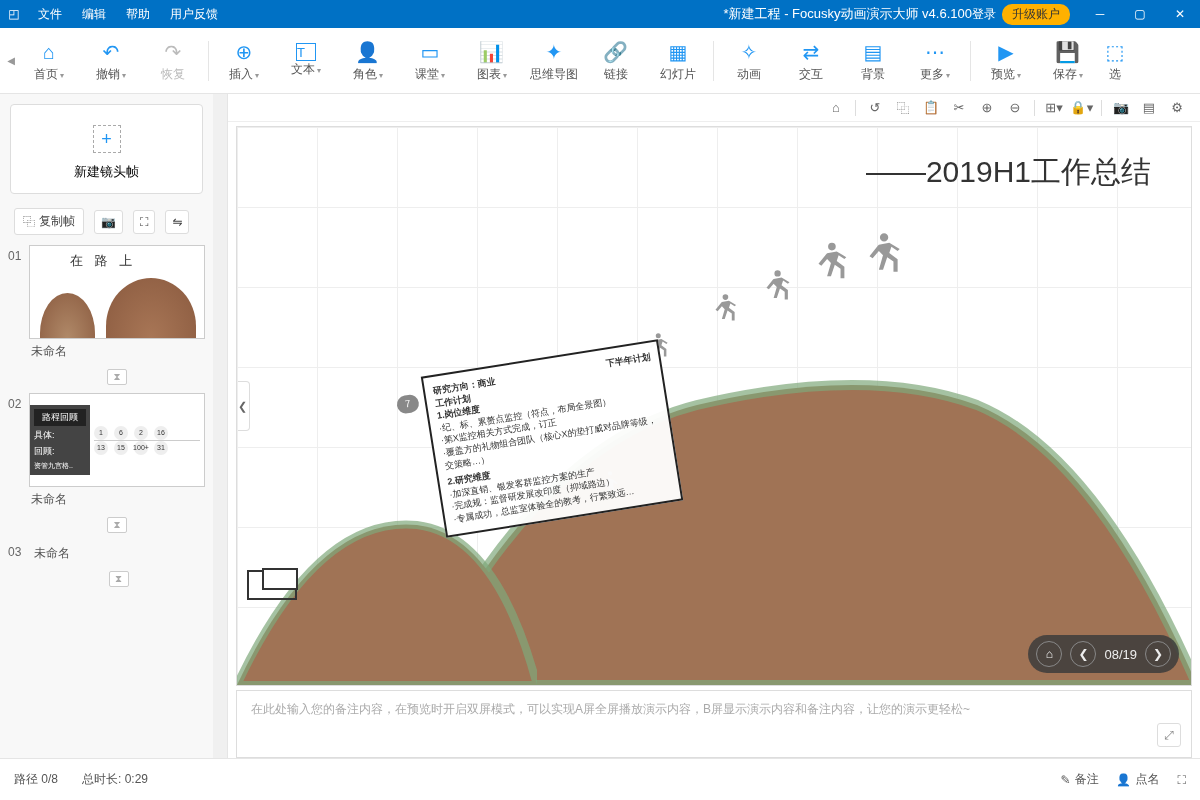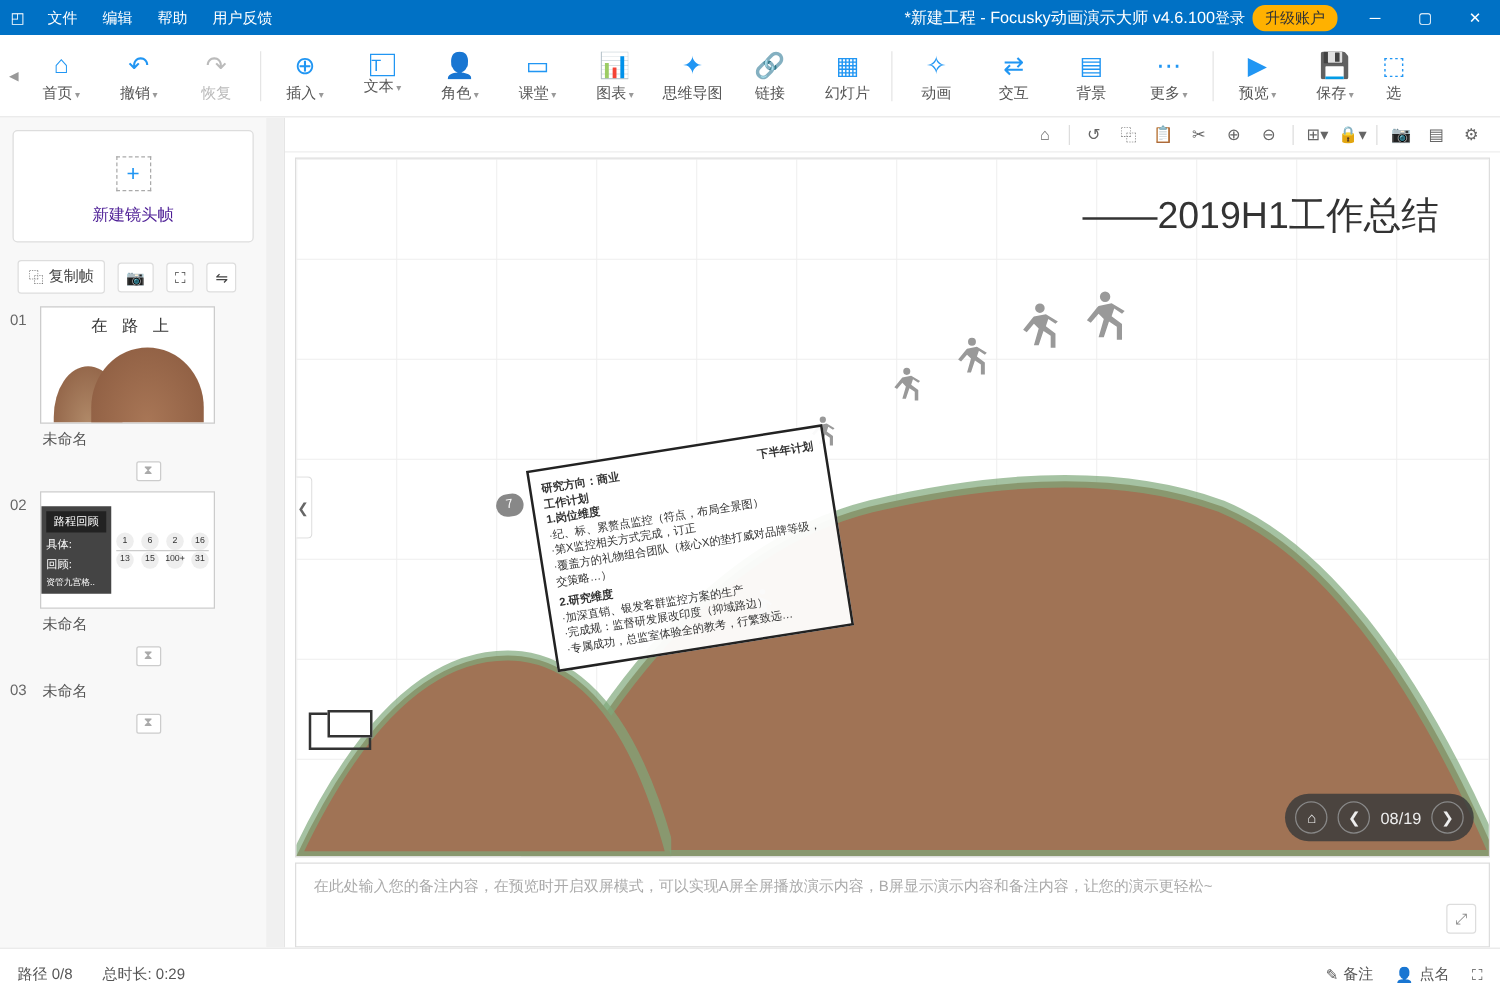--- a/index.html
+++ b/index.html
@@ -17,27 +17,27 @@
 .ribbon-btn .icon{font-size:20px;color:#2196f3;height:28px;display:flex;align-items:center;}
 .ribbon-btn .label{font-size:12px;color:#555;}
 .ribbon-btn .dd{font-size:8px;color:#999;margin-left:2px;}
 .ribbon-sep{width:1px;height:40px;background:#e5e5e5;margin:0 4px;}
 .ribbon-btn.disabled .icon,.ribbon-btn.disabled .label{color:#bbb;}
 .main{flex:1;display:flex;overflow:hidden;}
 .sidebar{width:228px;background:#f8f8f8;border-right:1px solid #e5e5e5;display:flex;flex-direction:column;overflow:hidden;position:relative;}
 .sidebar-scroll{flex:1;overflow-y:auto;padding:0 8px;}
 .newframe{margin:10px 2px;padding:20px 0 12px;border:1px solid #ddd;border-radius:4px;background:#fff;display:flex;flex-direction:column;align-items:center;cursor:pointer;}
 .newframe .plus{width:28px;height:28px;border:1px dashed #aaa;display:flex;align-items:center;justify-content:center;color:#2196f3;font-size:18px;margin-bottom:10px;}
-.newframe .label{color:#4c1d95;font-size:13px;}
+.newframe .label{color:#000000;font-size:13px;}
 .frame-tools{display:flex;gap:10px;padding:4px 6px 10px;align-items:center;}
 .tool-btn{border:1px solid #ddd;border-radius:3px;background:#fff;padding:4px 8px;font-size:12px;cursor:pointer;display:flex;align-items:center;gap:4px;color:#444;}
 .slide-item{display:flex;margin-bottom:4px;}
 .slide-num{width:24px;font-size:12px;color:#666;padding-top:4px;}
 .slide-body{flex:1;}
-.slide-thumb{width:140px;height:94px;background:#fff;border:1px solid #ccc;overflow:hidden;position:relative;display:flex;align-items:center;justify-content:center;font-size:10px;color:#333;}
+.slide-thumb{width:176px;height:94px;background:#fff;border:1px solid #ccc;overflow:hidden;position:relative;display:flex;align-items:center;justify-content:center;font-size:10px;color:#333;}
 .slide-name{font-size:12px;color:#555;padding:4px 2px 2px;}
 .trans-icon{text-align:center;padding:4px 0;}
 .trans-icon span{display:inline-block;width:20px;height:16px;border:1px solid #ccc;border-radius:2px;background:#fff;font-size:10px;color:#aaa;line-height:14px;}
 .canvas-area{flex:1;display:flex;flex-direction:column;background:#fff;position:relative;}
 .canvas-toolbar{height:28px;border-bottom:1px solid #eee;display:flex;justify-content:flex-end;align-items:center;padding:0 10px;gap:2px;}
 .ctb-btn{width:26px;height:22px;display:flex;align-items:center;justify-content:center;color:#666;cursor:pointer;font-size:13px;border-radius:2px;}
 .ctb-sep{width:1px;height:16px;background:#ddd;margin:0 4px;}
 .canvas-viewport{flex:1;position:relative;overflow:hidden;background:#fff;border:1px solid #ddd;margin:4px 8px;}
 .grid{position:absolute;inset:0;background-image:linear-gradient(#eee 1px,transparent 1px),linear-gradient(90deg,#eee 1px,transparent 1px);background-size:80px 80px;}
 .canvas-title{position:absolute;top:25px;right:40px;font-size:30px;color:#333;font-weight:400;}

